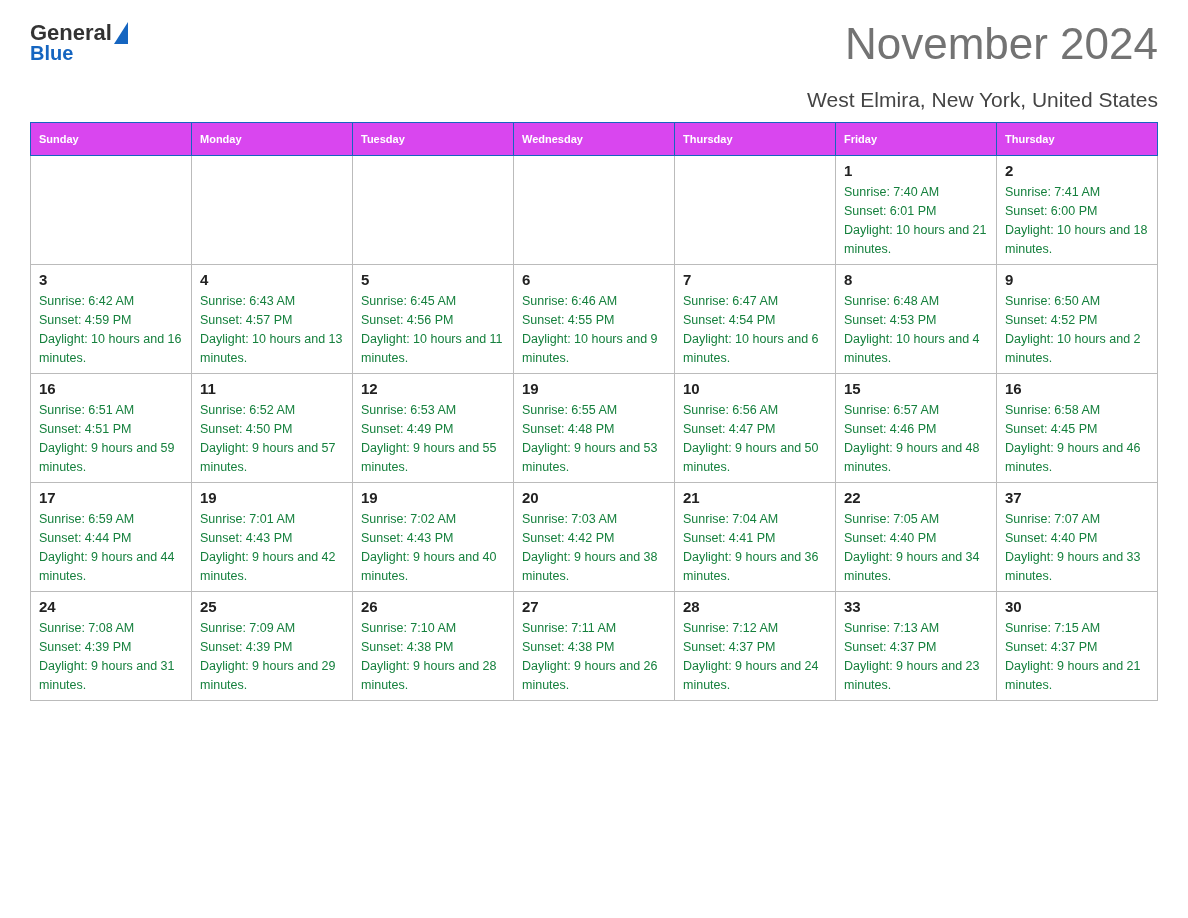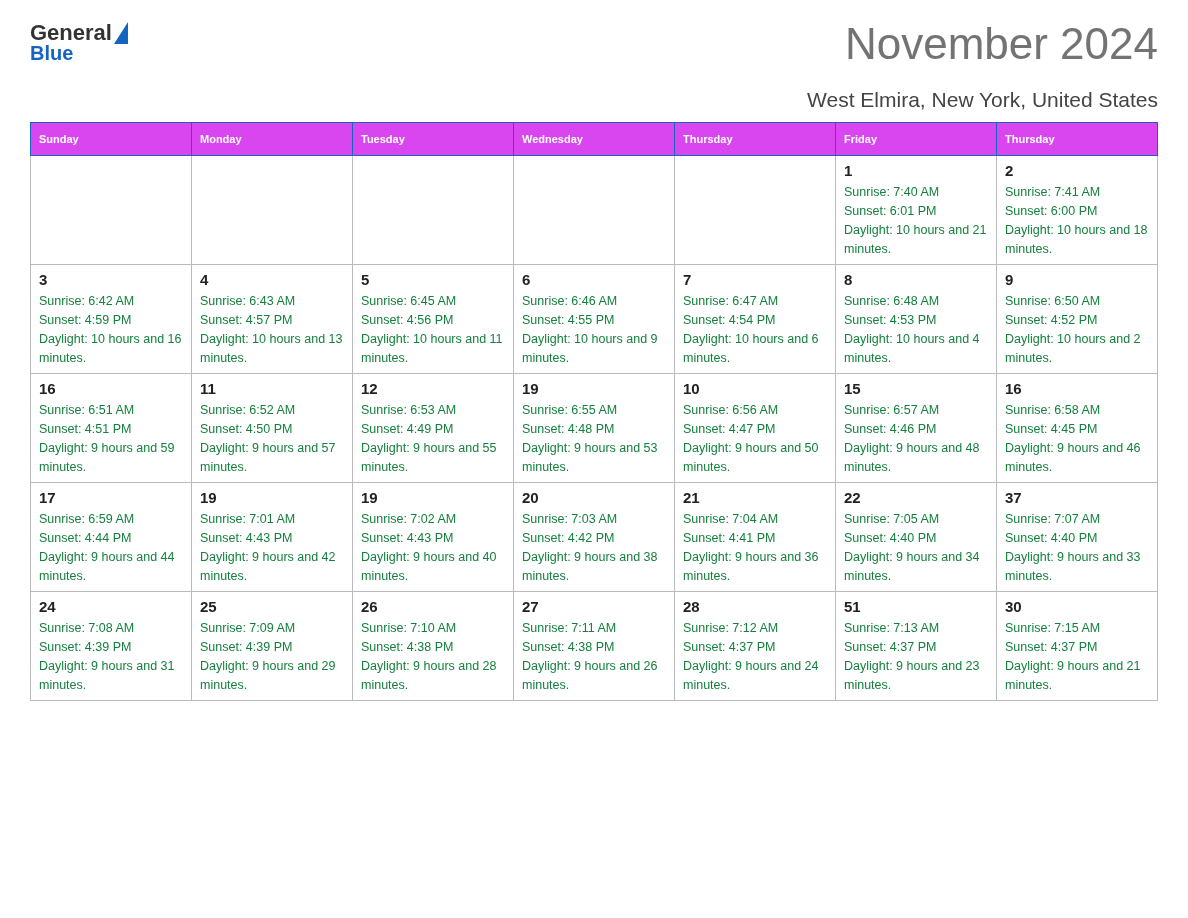--- a/index.html
+++ b/index.html
@@ -252,21 +252,21 @@
         </td>
         <td>
           <span class="day-number">27</span>
           <div class="day-info">Sunrise: 7:11 AM<br>Sunset: 4:38 PM<br>Daylight: 9 hours and 26 minutes.</div>
         </td>
         <td>
           <span class="day-number">28</span>
           <div class="day-info">Sunrise: 7:12 AM<br>Sunset: 4:37 PM<br>Daylight: 9 hours and 24 minutes.</div>
         </td>
         <td>
-          <span class="day-number">51</span>
+          <span class="day-number">33</span>
           <div class="day-info">Sunrise: 7:13 AM<br>Sunset: 4:37 PM<br>Daylight: 9 hours and 23 minutes.</div>
         </td>
         <td>
           <span class="day-number">30</span>
           <div class="day-info">Sunrise: 7:15 AM<br>Sunset: 4:37 PM<br>Daylight: 9 hours and 21 minutes.</div>
         </td>
       </tr>
     </tbody>
 </table>
 

